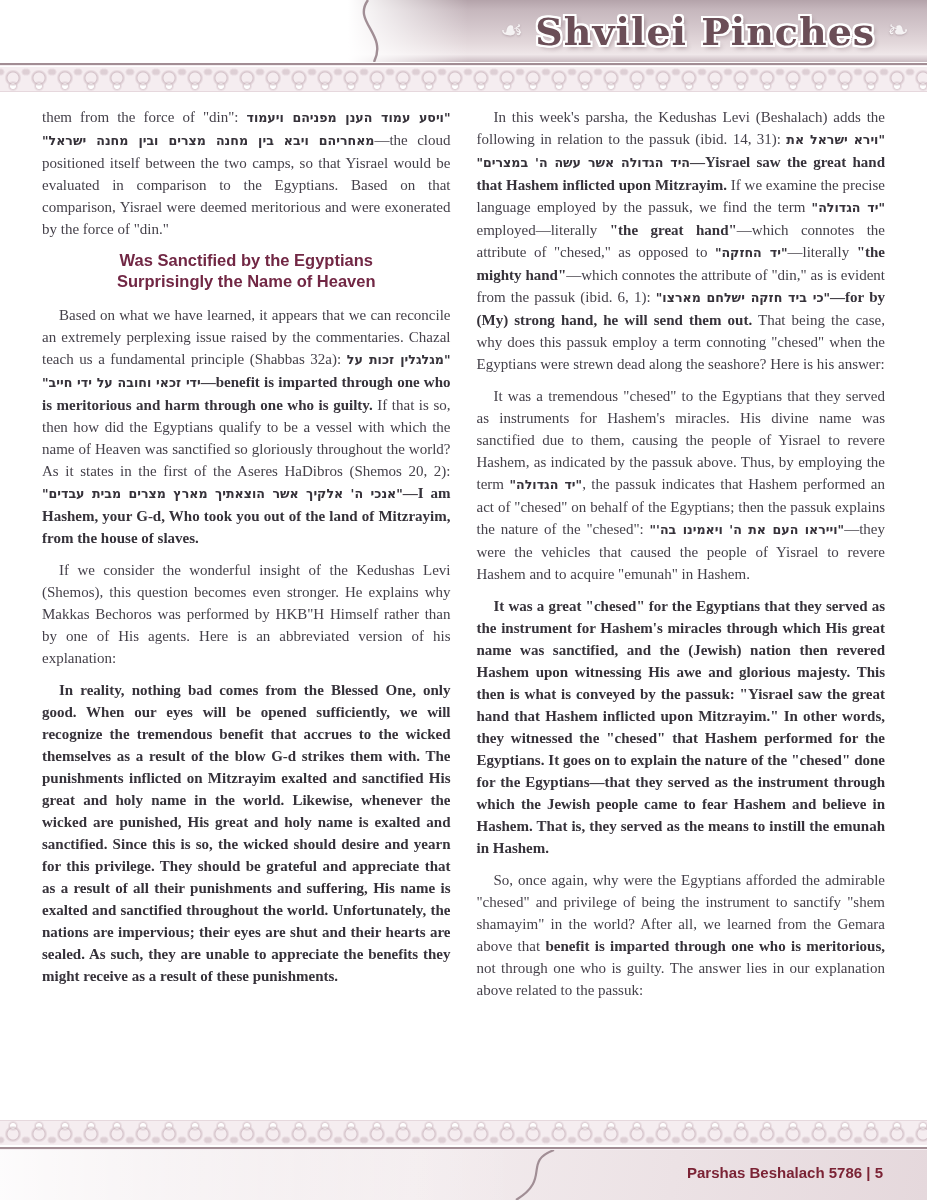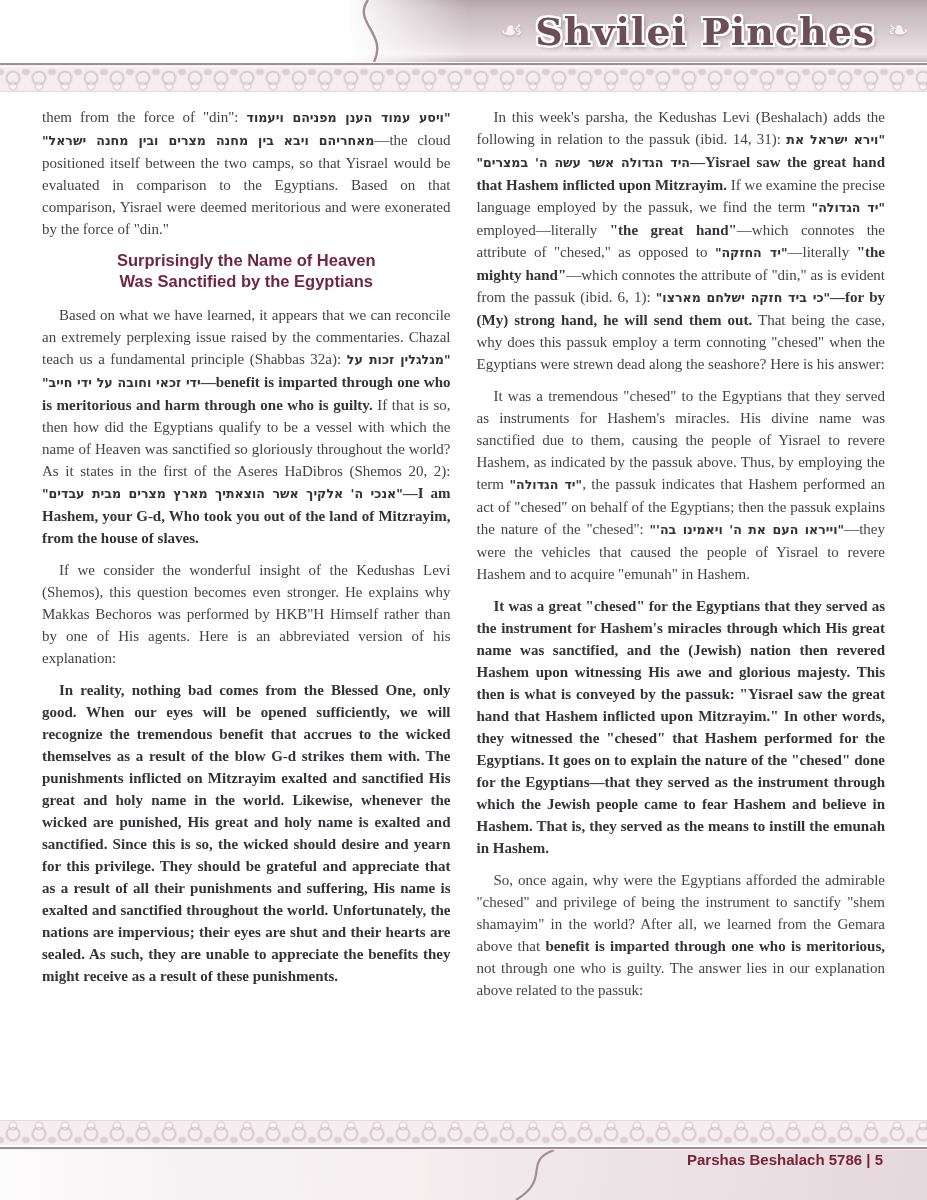--- a/index.html
+++ b/index.html
@@ -39,21 +39,21 @@
   .run.he{font-family:"DejaVu Sans",sans-serif;font-weight:700;font-size:12.6px;color:#36323a;unicode-bidi:isolate;}
   .section-heading{margin:8px 0 12px 0;font-family:"Liberation Sans",sans-serif;font-weight:700;font-size:16.5px;line-height:21px;color:#712744;text-align:center;}
 
   
   .footer-band{position:relative;height:50px;flex:0 0 50px;
     background:linear-gradient(100deg,#e9dee2 0%,#f3ecee 45%,#e5d8dc 100%);
     box-sizing:border-box;}
   .footer-band::before{content:"";position:absolute;left:0;top:0;bottom:0;width:520px;
     background:linear-gradient(to right,rgba(255,255,255,.9) 0%,rgba(255,255,255,.15) 80%,rgba(255,255,255,0) 100%);}
   .curve-bottom{left:500px;top:0;}
-  .footer-text{position:absolute;right:44px;top:1px;font-family:"Liberation Sans",sans-serif;font-weight:700;font-size:15px;color:#7b2335;}
+  .footer-text{position:absolute;right:44px;top:14px;font-family:"Liberation Sans",sans-serif;font-weight:700;font-size:15px;color:#7b2335;}
 </style>
 </head>
 <body>
 
 <div class="page">
 
   <header class="header">
     <div class="header-band">
       <span class="orn">☙</span>
       <h1 class="title">Shvilei Pinches</h1>
@@ -64,22 +64,22 @@
     </svg>
   </header>
 
   <div class="rule"></div>
   <div class="lace"></div>
 
   <main class="content">
     <section class="col">
         <p class="para no-indent"><span class="run">them from the force of "din": </span><span class="run he" dir="rtl">"ויסע עמוד הענן מפניהם ויעמוד מאחריהם ויבא בין מחנה מצרים ובין מחנה ישראל"</span><span class="run">—the cloud positioned itself between the two camps, so that Yisrael would be evaluated in comparison to the Egyptians. Based on that comparison, Yisrael were deemed meritorious and were exonerated by the force of "din."</span></p>
         <h2 class="section-heading">
+          <div>Was Sanctified by the Egyptians</div>
           <div>Surprisingly the Name of Heaven</div>
-          <div>Was Sanctified by the Egyptians</div>
         </h2>
         <p class="para"><span class="run">Based on what we have learned, it appears that we can reconcile an extremely perplexing issue raised by the commentaries. Chazal teach us a fundamental principle (Shabbas 32a): </span><span class="run he" dir="rtl">"מגלגלין זכות על ידי זכאי וחובה על ידי חייב"</span><span class="run b">—benefit is imparted through one who is meritorious and harm through one who is guilty.</span><span class="run"> If that is so, then how did the Egyptians qualify to be a vessel with which the name of Heaven was sanctified so gloriously throughout the world? As it states in the first of the Aseres HaDibros (Shemos 20, 2): </span><span class="run he" dir="rtl">"אנכי ה' אלקיך אשר הוצאתיך מארץ מצרים מבית עבדים"</span><span class="run b">—I am Hashem, your G-d, Who took you out of the land of Mitzrayim, from the house of slaves.</span></p>
         <p class="para"><span class="run">If we consider the wonderful insight of the Kedushas Levi (Shemos), this question becomes even stronger. He explains why Makkas Bechoros was performed by HKB"H Himself rather than by one of His agents. Here is an abbreviated version of his explanation:</span></p>
         <p class="para"><span class="run b">In reality, nothing bad comes from the Blessed One, only good. When our eyes will be opened sufficiently, we will recognize the tremendous benefit that accrues to the wicked themselves as a result of the blow G-d strikes them with. The punishments inflicted on Mitzrayim exalted and sanctified His great and holy name in the world. Likewise, whenever the wicked are punished, His great and holy name is exalted and sanctified. Since this is so, the wicked should desire and yearn for this privilege. They should be grateful and appreciate that as a result of all their punishments and suffering, His name is exalted and sanctified throughout the world. Unfortunately, the nations are impervious; their eyes are shut and their hearts are sealed. As such, they are unable to appreciate the benefits they might receive as a result of these punishments.</span></p>
       </section>
     <section class="col">
         <p class="para"><span class="run">In this week's parsha, the Kedushas Levi (Beshalach) adds the following in relation to the passuk (ibid. 14, 31): </span><span class="run he" dir="rtl">"וירא ישראל את היד הגדולה אשר עשה ה' במצרים"</span><span class="run b">—Yisrael saw the great hand that Hashem inflicted upon Mitzrayim.</span><span class="run"> If we examine the precise language employed by the passuk, we find the term </span><span class="run he" dir="rtl">"יד הגדולה"</span><span class="run"> employed—literally </span><span class="run b">"the great hand"</span><span class="run">—which connotes the attribute of "chesed," as opposed to </span><span class="run he" dir="rtl">"יד החזקה"</span><span class="run">—literally </span><span class="run b">"the mighty hand"</span><span class="run">—which connotes the attribute of "din," as is evident from the passuk (ibid. 6, 1): </span><span class="run he" dir="rtl">"כי ביד חזקה ישלחם מארצו"</span><span class="run b">—for by (My) strong hand, he will send them out.</span><span class="run"> That being the case, why does this passuk employ a term connoting "chesed" when the Egyptians were strewn dead along the seashore? Here is his answer:</span></p>
         <p class="para"><span class="run">It was a tremendous "chesed" to the Egyptians that they served as instruments for Hashem's miracles. His divine name was sanctified due to them, causing the people of Yisrael to revere Hashem, as indicated by the passuk above. Thus, by employing the term </span><span class="run he" dir="rtl">"יד הגדולה"</span><span class="run">, the passuk indicates that Hashem performed an act of "chesed" on behalf of the Egyptians; then the passuk explains the nature of the "chesed": </span><span class="run he" dir="rtl">"וייראו העם את ה' ויאמינו בה'"</span><span class="run">—they were the vehicles that caused the people of Yisrael to revere Hashem and to acquire "emunah" in Hashem.</span></p>
         <p class="para"><span class="run b">It was a great "chesed" for the Egyptians that they served as the instrument for Hashem's miracles through which His great name was sanctified, and the (Jewish) nation then revered Hashem upon witnessing His awe and glorious majesty. This then is what is conveyed by the passuk: "Yisrael saw the great hand that Hashem inflicted upon Mitzrayim." In other words, they witnessed the "chesed" that Hashem performed for the Egyptians. It goes on to explain the nature of the "chesed" done for the Egyptians—that they served as the instrument through which the Jewish people came to fear Hashem and believe in Hashem. That is, they served as the means to instill the emunah in Hashem.</span></p>
         <p class="para"><span class="run">So, once again, why were the Egyptians afforded the admirable "chesed" and privilege of being the instrument to sanctify "shem shamayim" in the world? After all, we learned from the Gemara above that </span><span class="run b">benefit is imparted through one who is meritorious,</span><span class="run"> not through one who is guilty. The answer lies in our explanation above related to the passuk:</span></p>

